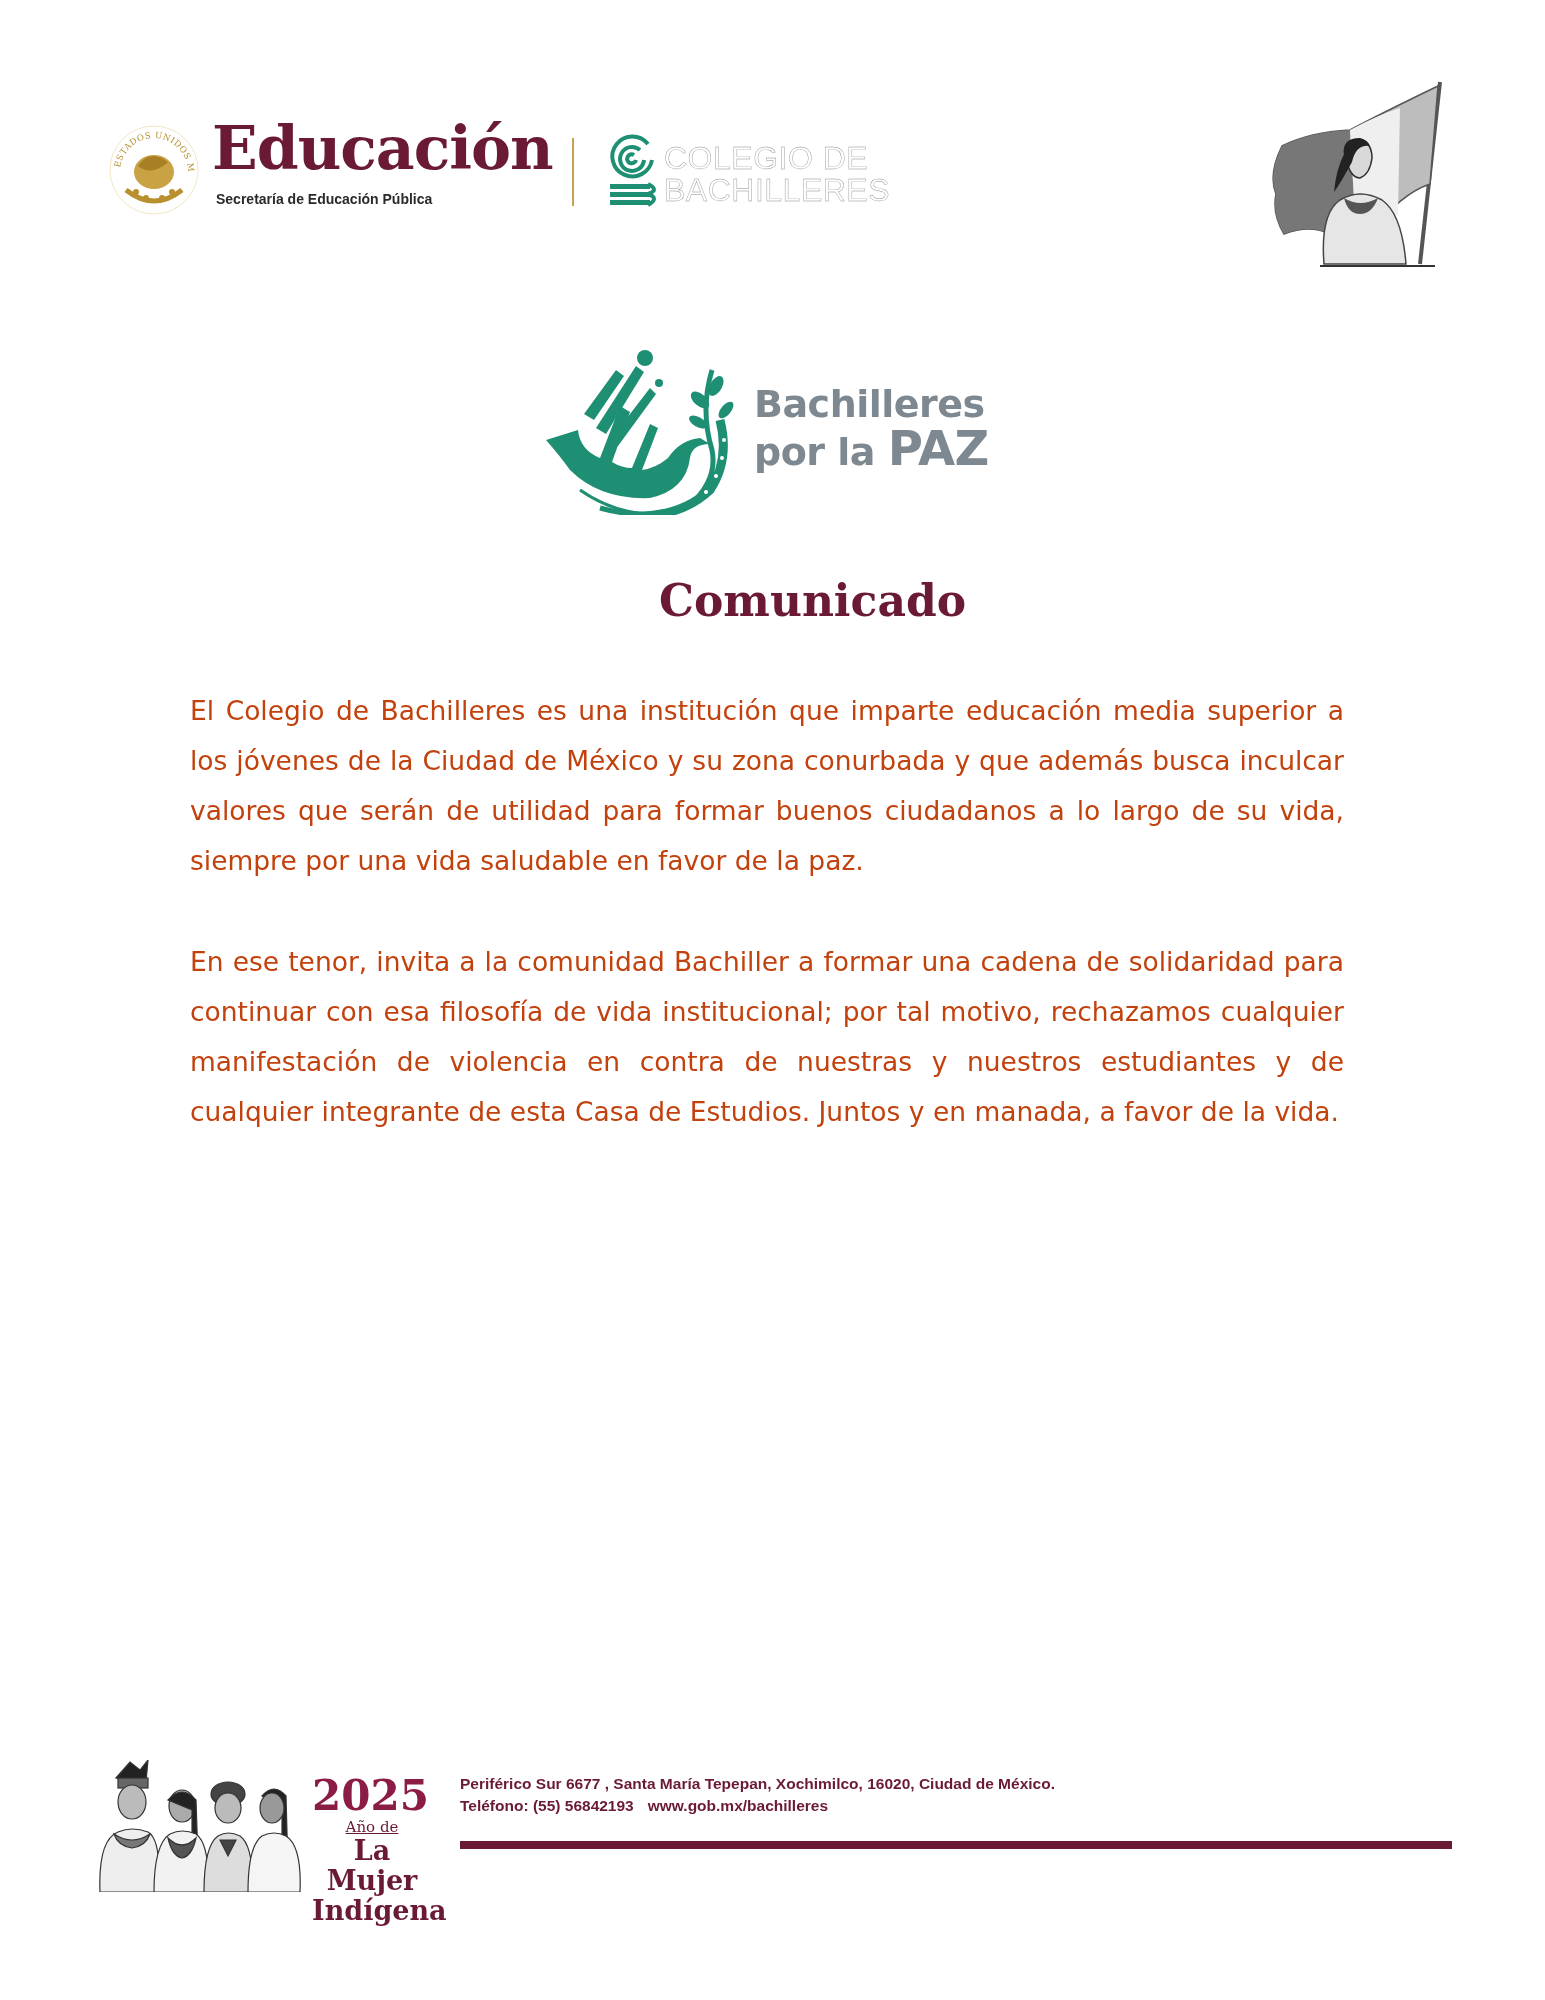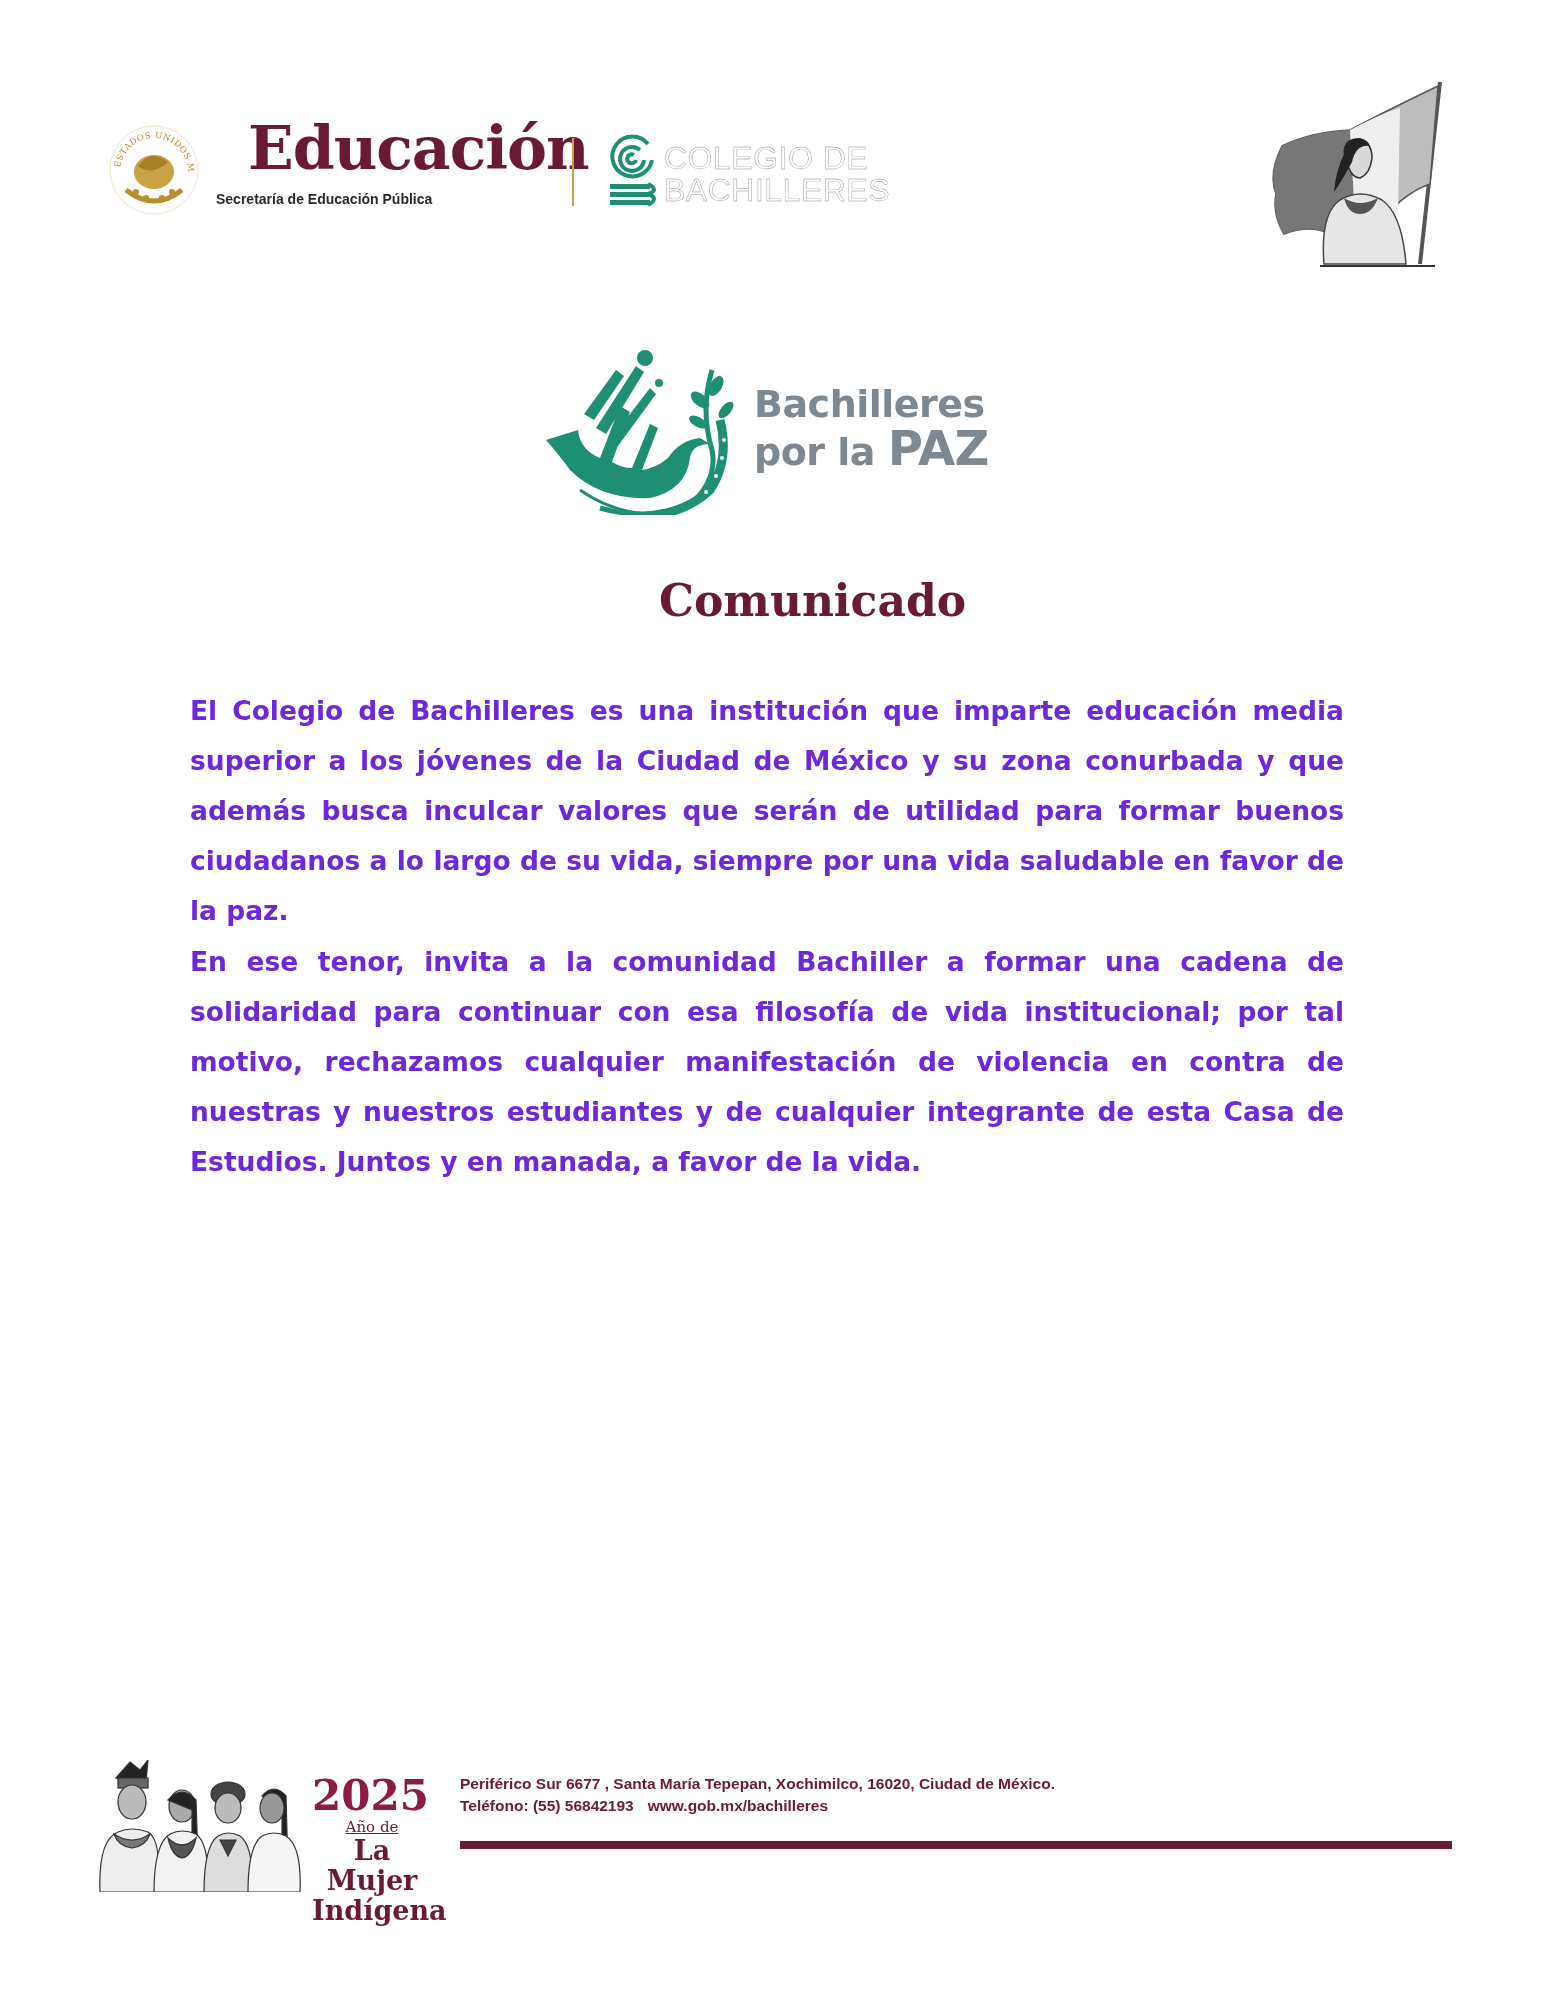--- a/index.html
+++ b/index.html
@@ -1,39 +1,39 @@
 <!DOCTYPE html>
 <html><head>
 <meta charset="utf-8">
 <style>
   html, body { margin: 0; padding: 0; background: #ffffff; }
   body { width: 1545px; height: 2000px; position: relative; overflow: hidden; font-family: "DejaVu Sans", sans-serif; }
 
   
   .header { position: absolute; left: 0; top: 0; width: 1545px; height: 290px; }
   .seal { position: absolute; left: 106px; top: 120px; width: 96px; height: 96px; }
-  .edu-word { position: absolute; left: 212px; top: 118px; font-family: "DejaVu Serif", serif; font-weight: bold; font-size: 60px; color: #6b1a36; letter-spacing: -1px; line-height: 1; margin-left: 36px; }
+  .edu-word { position: absolute; left: 212px; top: 118px; font-family: "DejaVu Serif", serif; font-weight: bold; font-size: 60px; color: #6b1a36; letter-spacing: -1px; line-height: 1; }
   .edu-sub { position: absolute; left: 216px; top: 191px; font-family: "Liberation Sans", sans-serif; font-weight: bold; font-size: 14px; color: #2a2a2a; }
   .vdivider { position: absolute; left: 572px; top: 138px; width: 2px; height: 68px; background: #c8a24a; }
   .cb-logo { position: absolute; left: 608px; top: 134px; width: 52px; height: 74px; }
   .cb-text { position: absolute; left: 664px; top: 142px; font-family: "Liberation Sans", sans-serif; font-size: 32px; color: #8a8d90; line-height: 32px; letter-spacing: 0.5px; font-weight: normal; }
   .cb-text span { display: block; -webkit-text-stroke: 0.4px #8a8d90; color: transparent; }
   .flag-woman { position: absolute; left: 1260px; top: 74px; width: 195px; height: 196px; }
 
   
   .peace { position: absolute; left: 540px; top: 340px; width: 470px; height: 175px; }
   .peace svg { position: absolute; left: 0; top: 0; }
   .peace-text { position: absolute; left: 214px; top: 42px; font-family: "DejaVu Sans", sans-serif; font-weight: bold; color: #7d8890; font-size: 38px; line-height: 44px; letter-spacing: -0.5px; }
   .peace-text .big { font-size: 48px; }
 
   
   .title { position: absolute; left: 0; width: 1545px; top: 575px; text-align: center; font-family: "DejaVu Serif", serif; font-weight: bold; font-size: 44px; color: #6b1a36; padding-left: 40px; }
 
   
-  .body-text { position: absolute; left: 190px; width: 1154px; font-family: "DejaVu Sans", sans-serif; font-size: 26.5px; line-height: 50px; color: #6d28d9; text-align: justify; font-weight: bold; }
+  .body-text { position: absolute; left: 190px; width: 1154px; font-family: "DejaVu Sans", sans-serif; font-size: 26.5px; line-height: 50px; color: #c2410c; text-align: justify; }
   .p1 { top: 686px; }
   .p2 { top: 937px; }
 
   
   .footer-img { position: absolute; left: 96px; top: 1760px; width: 210px; height: 132px; }
   .year { position: absolute; left: 312px; top: 1775px; font-family: "DejaVu Serif", serif; font-weight: bold; color: #8a1c45; font-size: 42px; line-height: 42px; }
   .year-sub { position: absolute; left: 312px; top: 1818px; width: 120px; text-align: center; font-family: "DejaVu Serif", serif; color: #6b1a36; }
   .year-sub .ano { display: block; font-size: 15px; line-height: 18px; text-decoration: underline; }
   .year-sub .mujer { display: block; font-size: 27px; line-height: 30px; font-weight: bold; }
   .addr { position: absolute; left: 460px; top: 1773px; font-family: "Liberation Sans", sans-serif; font-weight: bold; font-size: 15.5px; color: #6b1a36; line-height: 22px; }

